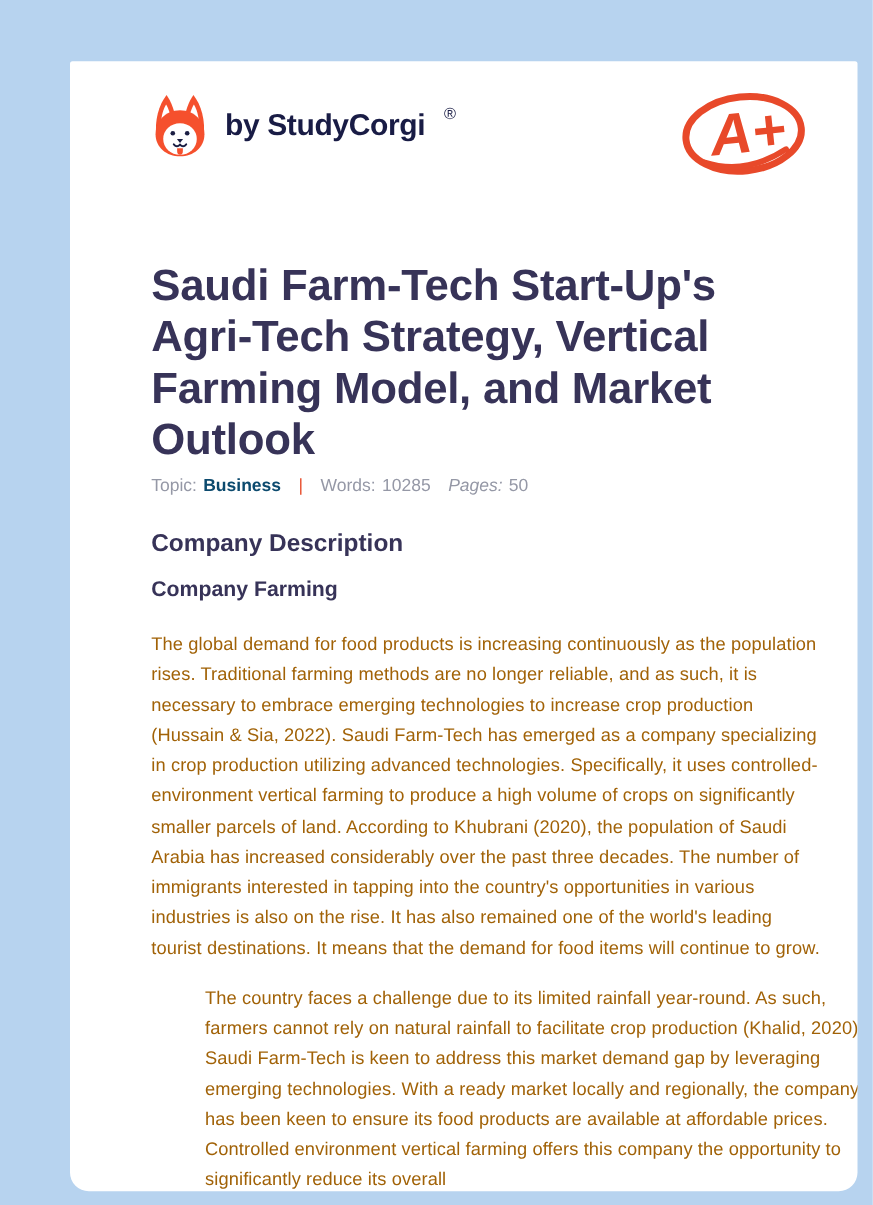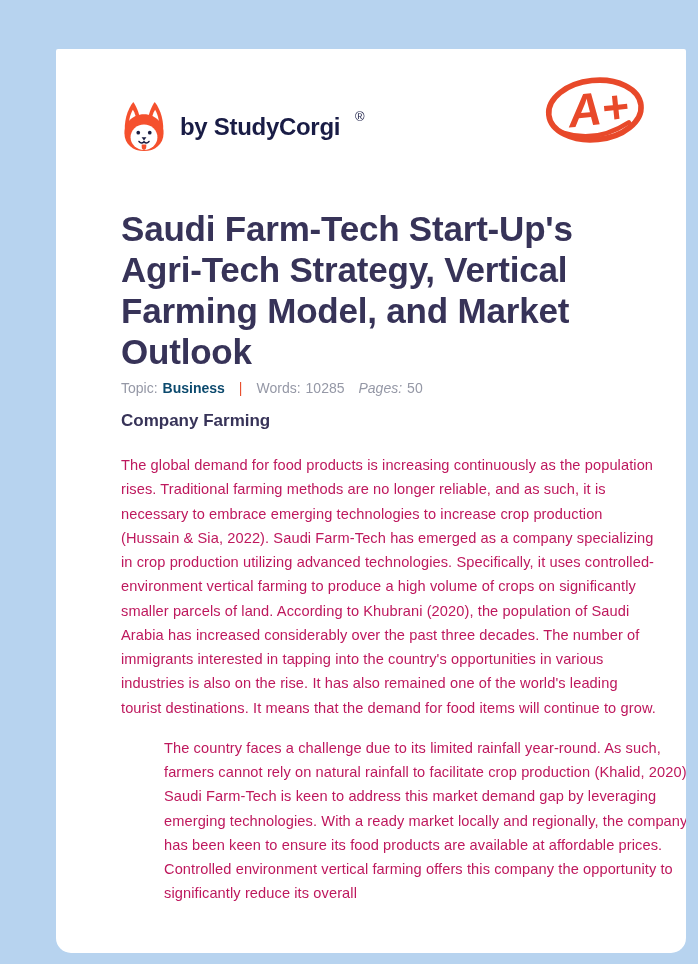--- a/index.html
+++ b/index.html
@@ -20,21 +20,21 @@
     height: 904px;
     background: #ffffff;
     border-radius: 2px 2px 15px 15px;
     box-sizing: border-box;
     padding: 25px 30px 0 65px;
     overflow: hidden;
   }
   .header-row {
     display: flex;
     justify-content: space-between;
-    align-items: flex-end;
+    align-items: flex-start;
     height: 79px;
   }
   .brand {
     display: flex;
     align-items: center;
     gap: 13px;
     text-decoration: none;
     cursor: pointer;
     margin-top: 0;
   }
@@ -94,21 +94,21 @@
     font-size: 17px;
     line-height: 20px;
     font-weight: 700;
     color: #373358;
   }
   p.body-paragraph {
     margin: 22px 0 0 0;
     width: 536px;
     font-size: 14.6px;
     line-height: 24.25px;
-    color: #be185d;
+    color: #a16207;
     letter-spacing: 0.1px;
   }
   p.body-paragraph + p.body-paragraph { margin-top: 16px; margin-left: 43px; }
 </style>
 </head>
 <body>
 
 <div class="viewport">
   <div class="card">
 
@@ -149,19 +149,20 @@
     <div class="meta-row">
       <span class="meta-label">Topic:</span>
       <a class="meta-topic-value">Business</a>
       <span class="meta-sep">|</span>
       <span class="meta-label">Words:</span>
       <span class="meta-words-value">10285</span>
       <span class="meta-label meta-pages-label">Pages:</span>
       <span class="meta-pages-value">50</span>
     </div>
 
+    <h2 class="section-heading">Company Description</h2>
     <h3 class="subsection-heading">Company Farming</h3>
 
     <p class="body-paragraph">The global demand for food products is increasing continuously as the population rises. Traditional farming methods are no longer reliable, and as such, it is necessary to embrace emerging technologies to increase crop production (Hussain &amp; Sia, 2022). Saudi Farm-Tech has emerged as a company specializing in crop production utilizing advanced technologies. Specifically, it uses controlled-environment vertical farming to produce a high volume of crops on significantly smaller parcels of land. According to Khubrani (2020), the population of Saudi Arabia has increased considerably over the past three decades. The number of immigrants interested in tapping into the country's opportunities in various industries is also on the rise. It has also remained one of the world's leading tourist destinations. It means that the demand for food items will continue to grow.</p>
     <p class="body-paragraph">The country faces a challenge due to its limited rainfall year-round. As such, farmers cannot rely on natural rainfall to facilitate crop production (Khalid, 2020). Saudi Farm-Tech is keen to address this market demand gap by leveraging emerging technologies. With a ready market locally and regionally, the company has been keen to ensure its food products are available at affordable prices. Controlled environment vertical farming offers this company the opportunity to significantly reduce its overall</p>
 
   </div>
 </div>
 
 </body></html>

